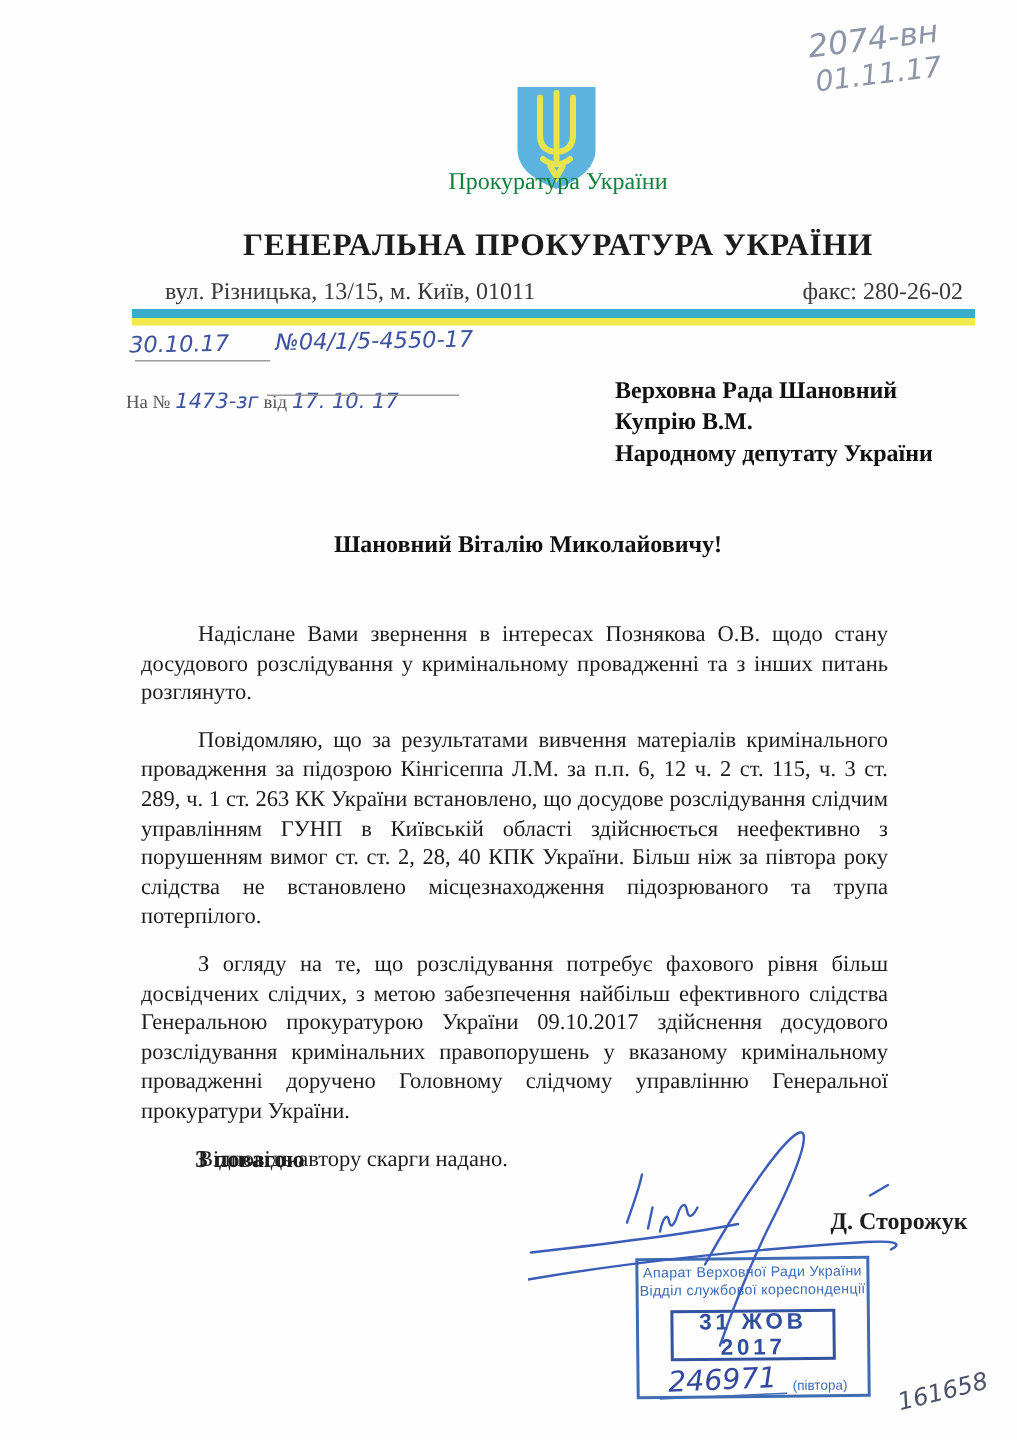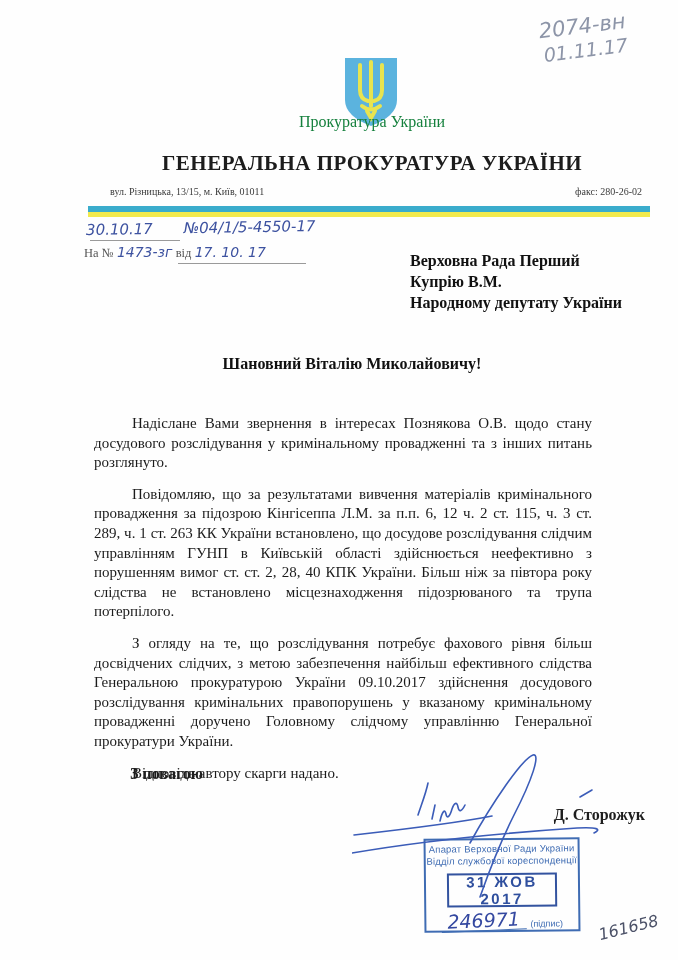--- a/index.html
+++ b/index.html
@@ -7,30 +7,30 @@
     position:relative;width:678px;height:960px;background:#fefefe;
     font-family:"Liberation Serif",serif;color:#1e1e1e;overflow:hidden;
   }
   
   .emblem{position:absolute;left:341px;top:56px;width:60px;height:72px;}
   .agency-small{position:absolute;left:82px;top:113px;width:580px;text-align:center;
     font-size:16px;color:#15803d;}
   .agency-main{position:absolute;left:60px;top:151px;width:624px;text-align:center;
     font-size:21px;font-weight:bold;letter-spacing:.5px;color:#1c1c1c;}
   .address-row{position:absolute;left:110px;top:186px;width:532px;display:flex;
-    justify-content:space-between;font-size:10px;color:#3a3a3a;gap:16px;}
+    justify-content:space-between;font-size:16px;color:#3a3a3a;gap:16px;}
   .flag-bar{position:absolute;left:88px;top:206px;width:562px;height:11px;}
   .flag-bar .blue{height:6px;background:#3aaccc;}
   .flag-bar .yellow{height:5px;background:#f2ea4d;}
   
   .hand{font-family:"DejaVu Sans",sans-serif;font-style:italic;color:#3d52a0;}
   .ref1{position:absolute;left:86px;top:219px;font-size:15px;transform:rotate(-1deg);}
   .ref1 .num{margin-left:26px;}
   .ref-underline1{position:absolute;left:90px;top:240px;width:90px;height:1px;background:#9a9a9a;}
-  .ref2{position:absolute;left:84px;top:244px;font-size:13px;color:#444;text-align:right;}
+  .ref2{position:absolute;left:84px;top:260px;font-size:13px;color:#444;text-align:right;}
   .ref2 .printed{font-family:"Liberation Serif",serif;font-style:normal;font-size:12.5px;color:#555;}
   .ref2 .hand{font-size:14px;}
   .ref-underline2{position:absolute;left:178px;top:263px;width:128px;height:1px;background:#9a9a9a;}
   
   .recipient{position:absolute;left:410px;top:250px;font-size:16px;font-weight:bold;
     line-height:21px;color:#111;}
   
   .salutation{position:absolute;left:82px;top:355px;width:540px;text-align:center;
     font-size:16px;font-weight:bold;color:#111;}
   .body-text{position:absolute;left:82px;top:402px;width:522px;}
@@ -104,21 +104,21 @@
     <span class="hand">17. 10. 17</span>
   </div>
   <div class="ref-underline2"></div>
 
   <div class="pencil-top">
     <div>2074-вн</div>
     <div class="l2">01.11.17</div>
   </div>
 
   <div class="recipient">
-    <div>Верховна Рада Перший</div>
+    <div>Верховна Рада Шановний</div>
     <div>Купрію В.М.</div>
     <div>Народному депутату України</div>
   </div>
 
   <div class="salutation">Шановний Віталію Миколайовичу!</div>
   <div class="body-text">
     <p>Надіслане Вами звернення в інтересах Познякова О.В. щодо стану досудового розслідування у кримінальному провадженні та з інших питань розглянуто.</p>
     <p>Повідомляю, що за результатами вивчення матеріалів кримінального провадження за підозрою Кінгісеппа Л.М. за п.п. 6, 12 ч. 2 ст. 115, ч. 3 ст. 289, ч. 1 ст. 263 КК України встановлено, що досудове розслідування слідчим управлінням ГУНП в Київській області здійснюється неефективно з порушенням вимог ст. ст. 2, 28, 40 КПК України. Більш ніж за півтора року слідства не встановлено місцезнаходження підозрюваного та трупа потерпілого.</p>
     <p>З огляду на те, що розслідування потребує фахового рівня більш досвідчених слідчих, з метою забезпечення найбільш ефективного слідства Генеральною прокуратурою України 09.10.2017 здійснення досудового розслідування кримінальних правопорушень у вказаному кримінальному провадженні доручено Головному слідчому управлінню Генеральної прокуратури України.</p>
     <p>Відповідь автору скарги надано.</p>
@@ -140,19 +140,19 @@
       </g>
     </svg>
   </div>
 
   <div class="stamp">
     <div class="l l1">Апарат Верховної Ради України</div>
     <div class="l">Відділ службової кореспонденції</div>
     <div class="date-box">31 ЖОВ 2017</div>
     <div class="num-row">
       <span class="reg-num">246971</span>
-      <span class="sig-label">(підпис)</span>
+      <span class="sig-label">(півтора)</span>
     </div>
   </div>
 
   <div class="corner-number">161658</div>
 
 </div>
 
 </body></html>

